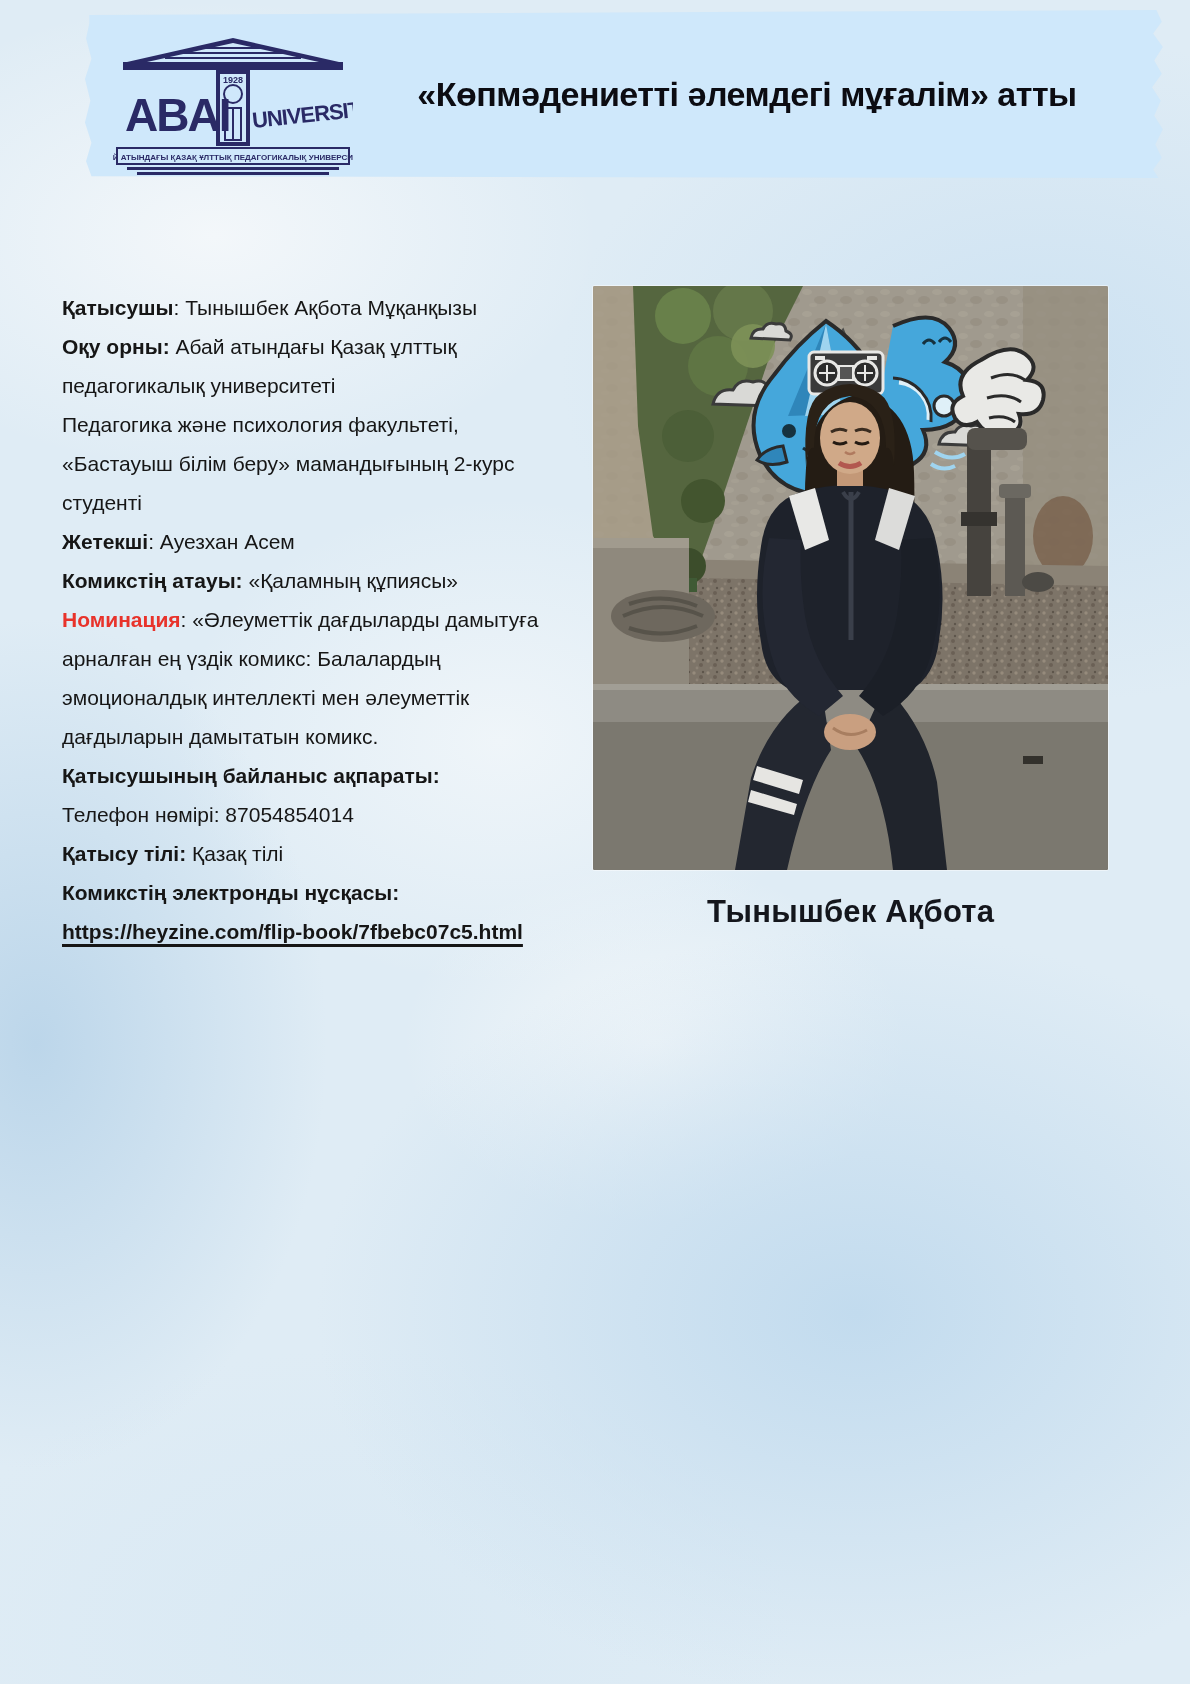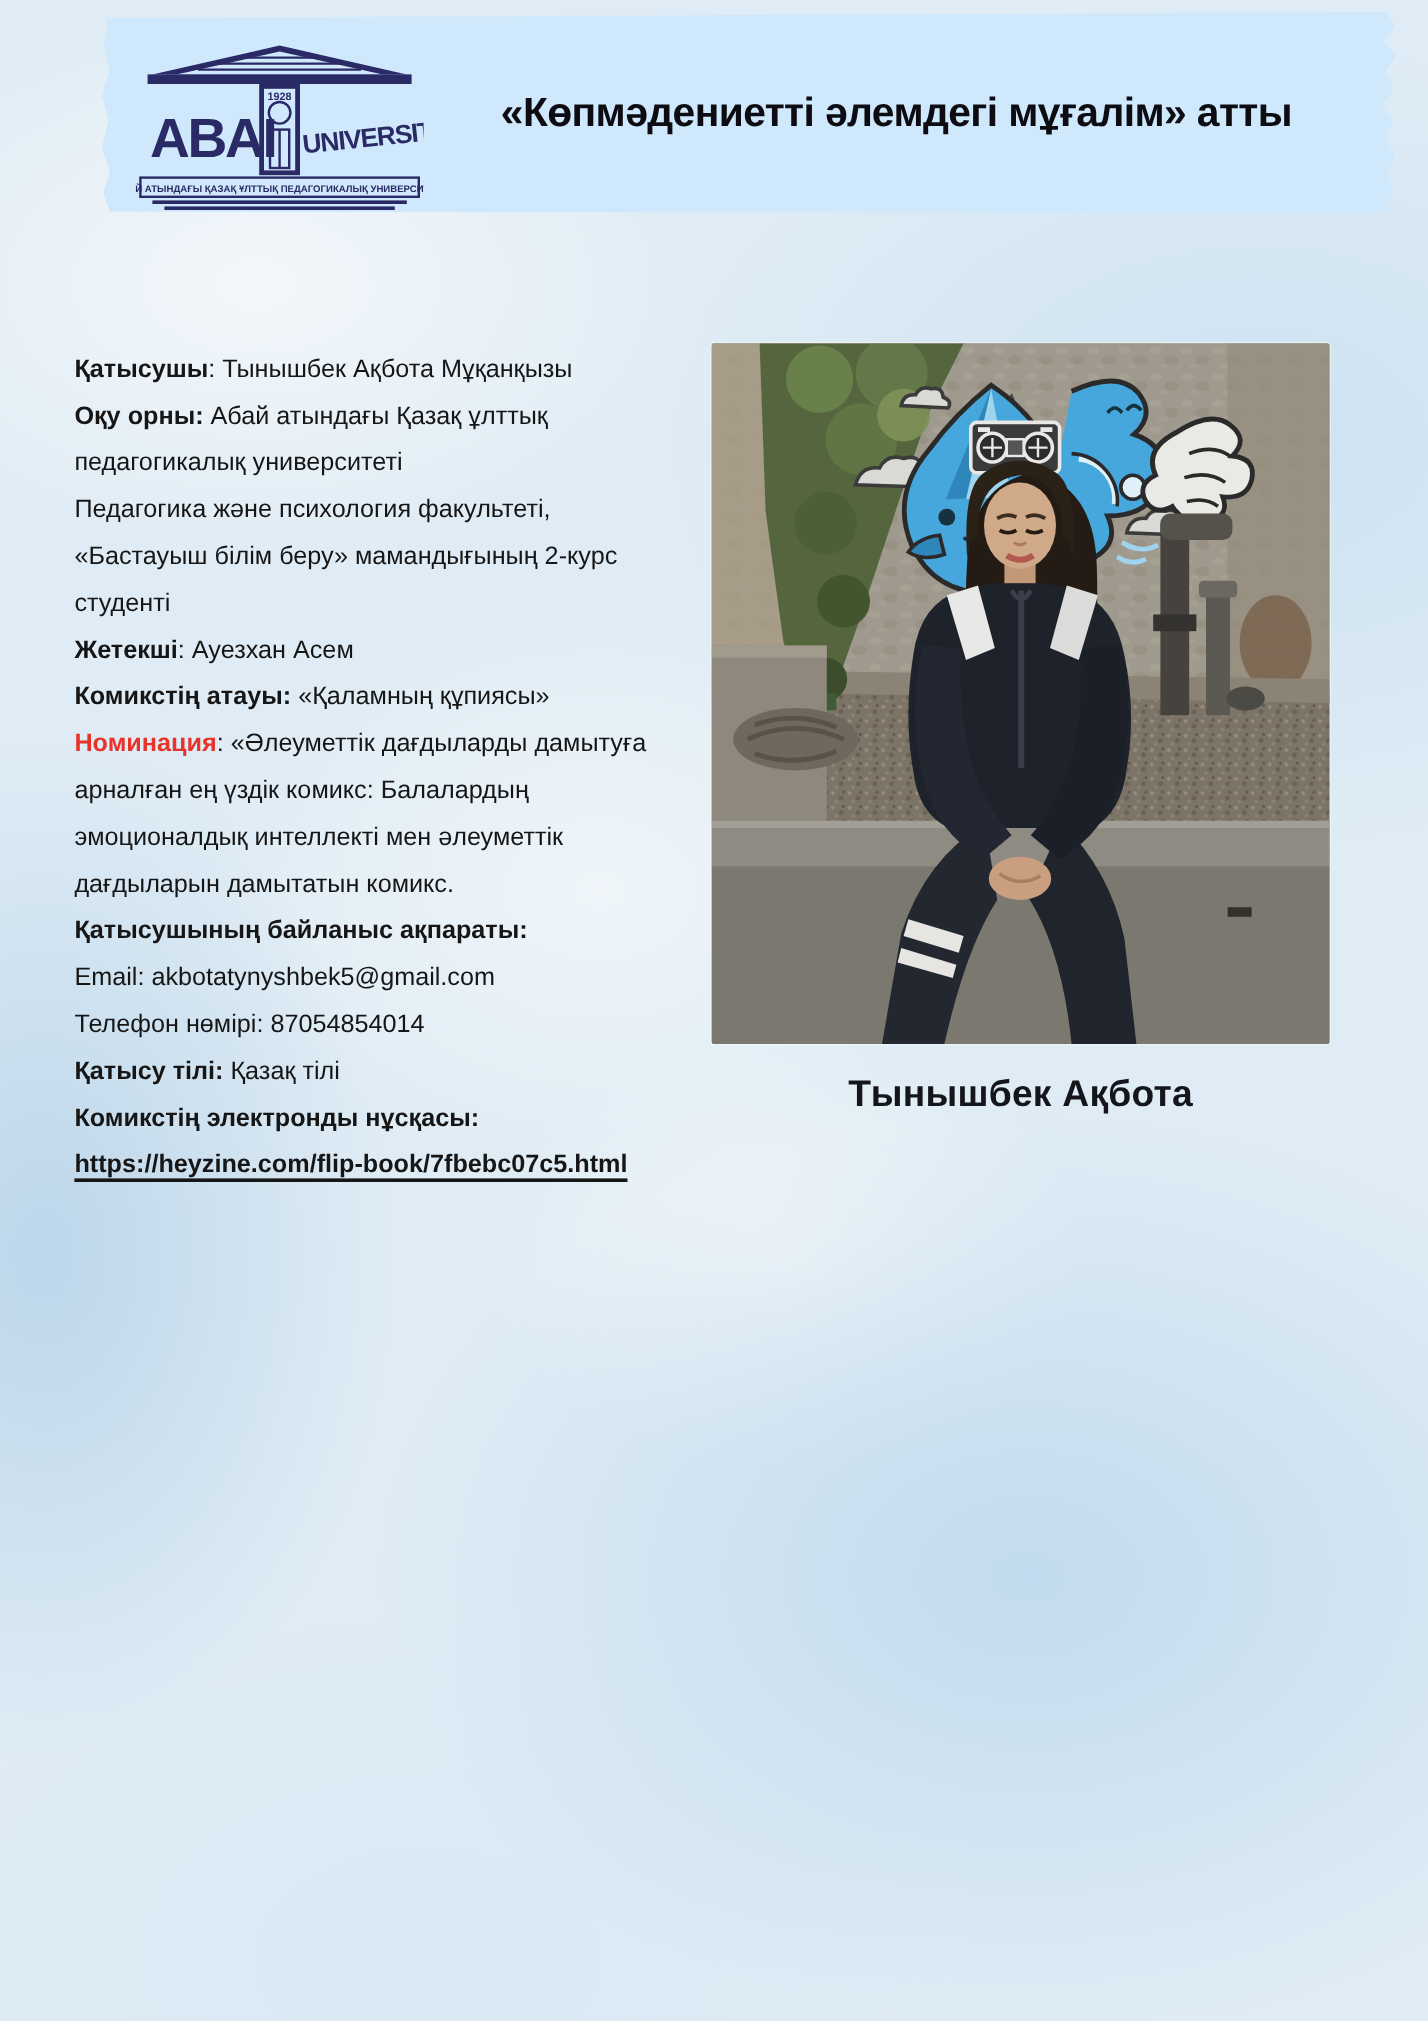--- a/index.html
+++ b/index.html
@@ -112,21 +112,20 @@
 </div>
 
 <div class="abs info-text">
     <p class="para"><span class="seg-bold">Қатысушы</span><span class="seg-regular">: Тынышбек Ақбота Мұқанқызы</span></p>
     <p class="para"><span class="seg-bold">Оқу орны:</span><span class="seg-regular"> Абай атындағы Қазақ ұлттық педагогикалық университеті</span></p>
     <p class="para"><span class="seg-regular">Педагогика және психология факультеті, «Бастауыш білім беру» мамандығының 2-курс студенті</span></p>
     <p class="para"><span class="seg-bold">Жетекші</span><span class="seg-regular">: Ауезхан Асем</span></p>
     <p class="para"><span class="seg-bold">Комикстің атауы:</span><span class="seg-regular"> «Қаламның құпиясы»</span></p>
     <p class="para"><span class="seg-red-bold">Номинация</span><span class="seg-regular">: «Әлеуметтік дағдыларды дамытуға арналған ең үздік комикс: Балалардың эмоционалдық интеллекті мен әлеуметтік дағдыларын дамытатын комикс.</span></p>
     <p class="para"><span class="seg-bold">Қатысушының байланыс ақпараты:</span></p>
-    <p class="para"><span class="seg-regular">Email: akbotatynyshbek5@gmail.com</span></p>
     <p class="para"><span class="seg-regular">Телефон нөмірі: 87054854014</span></p>
     <p class="para"><span class="seg-bold">Қатысу тілі:</span><span class="seg-regular"> Қазақ тілі</span></p>
     <p class="para"><span class="seg-bold">Комикстің электронды нұсқасы:</span></p>
     <p class="para"><span class="seg-link">https://heyzine.com/flip-book/7fbebc07c5.html</span></p>
   </div>
 
 <div class="abs photo-frame">
   <svg width="515" height="584" viewBox="0 0 515 584">
     <defs>
       <pattern id="gravel" width="14" height="12" patternUnits="userSpaceOnUse">

